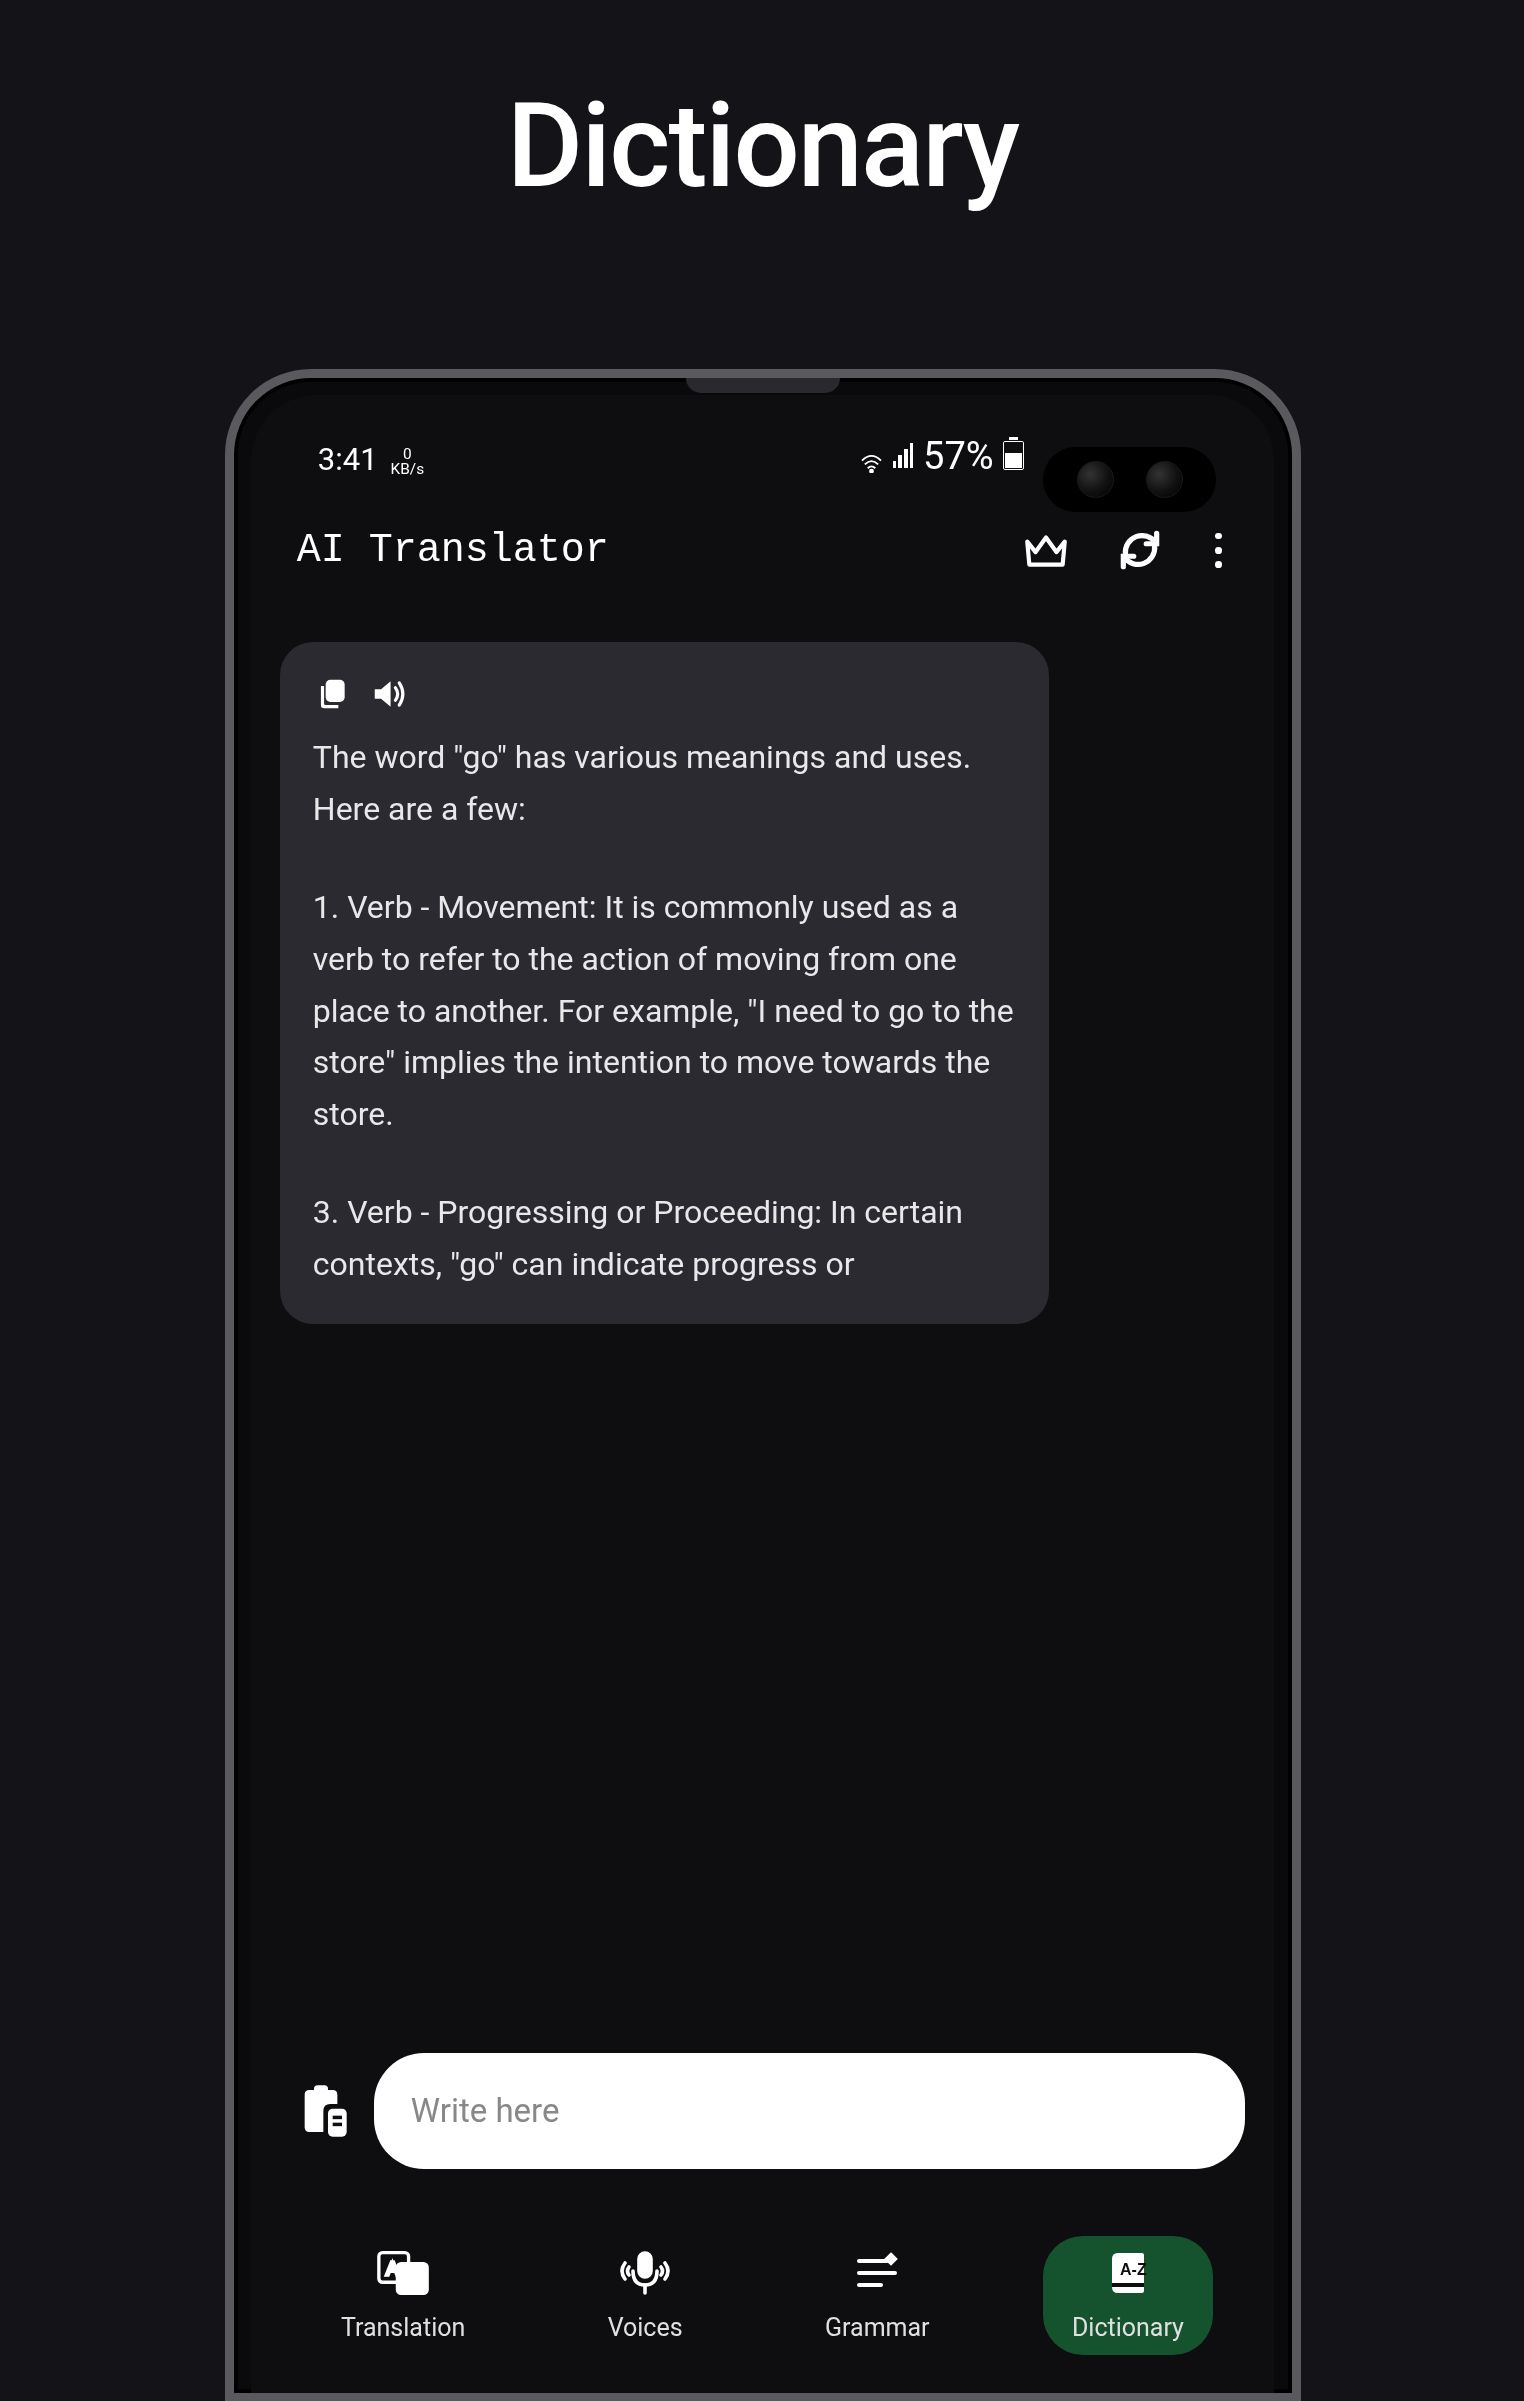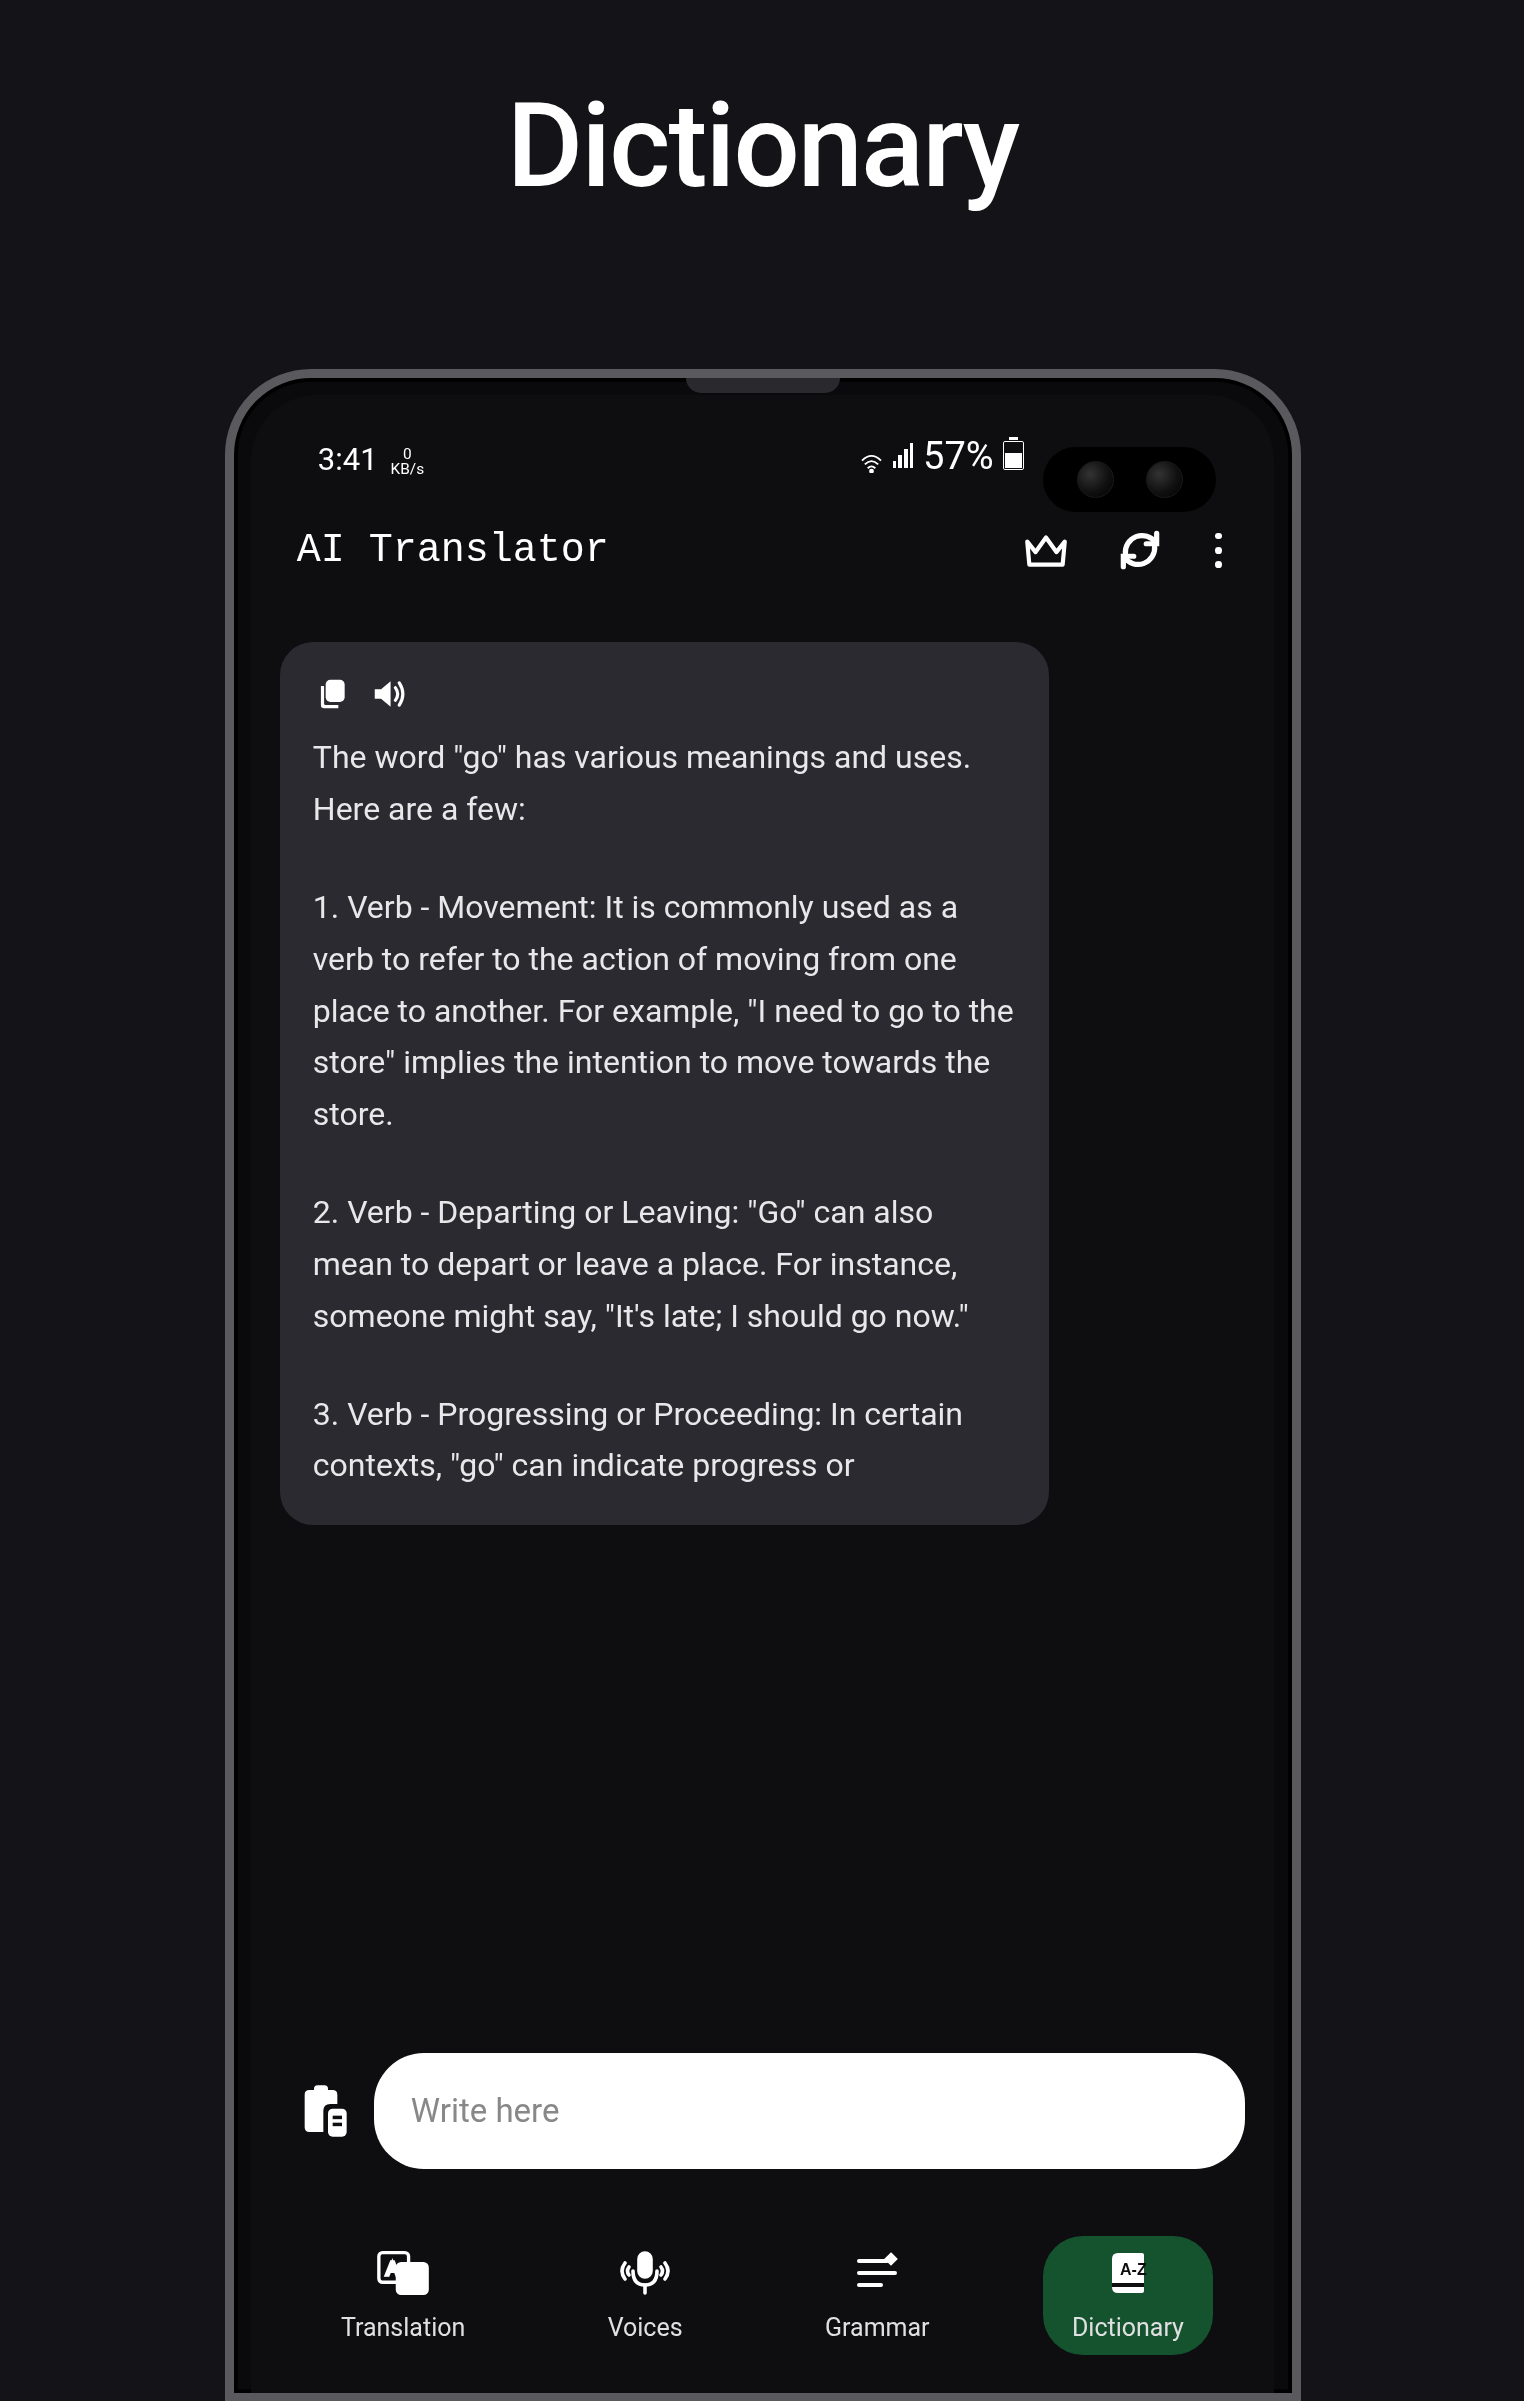--- a/index.html
+++ b/index.html
@@ -259,21 +259,20 @@
           <span class="bubble-icon">
             <svg viewBox="0 0 24 24" fill="currentColor">
                 <path d="M3 9 L3 15 L7 15 L13 20 L13 4 L7 9 Z"></path>
                 <path d="M16 8 Q19 12 16 16" fill="none" stroke="currentColor" stroke-width="2" stroke-linecap="round"></path>
                 <path d="M18.5 5 Q23 12 18.5 19" fill="none" stroke="currentColor" stroke-width="2" stroke-linecap="round"></path>
               </svg>
           </span>
         </div>
         <div class="ai-text-block">The word "go" has various meanings and uses. Here are a few:</div>
         <div class="ai-text-block">1. Verb - Movement: It is commonly used as a verb to refer to the action of moving from one place to another. For example, "I need to go to the store" implies the intention to move towards the store.</div>
-        <div class="ai-text-block">2. Verb - Departing or Leaving: "Go" can also mean to depart or leave a place. For instance, someone might say, "It's late; I should go now."</div>
         <div class="ai-text-block">3. Verb - Progressing or Proceeding: In certain contexts, "go" can indicate progress or</div>
       </div>
     </div>
 
     <div class="input-row">
       <span class="paste-icon">
         <svg viewBox="0 0 24 24" fill="currentColor">
           <path d="M7 3 L17 3 Q19 3 19 5 L19 9 L16 9 Q13 9 13 12 L13 21 L7 21 Q5 21 5 19 L5 5 Q5 3 7 3 Z"></path>
           <rect x="9" y="1" width="6" height="4" rx="1.5"></rect>
           <rect x="15" y="11" width="8" height="12" rx="2"></rect>

